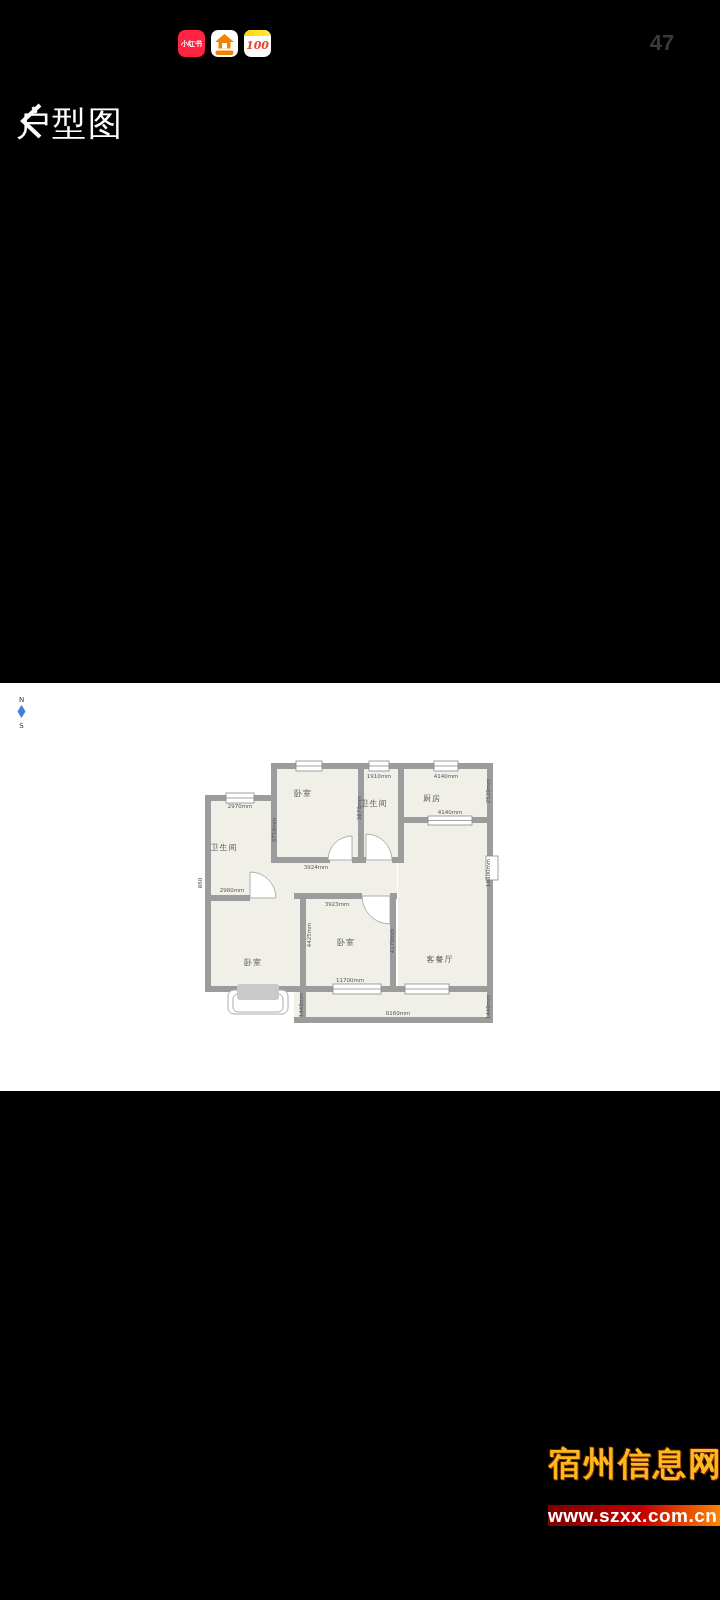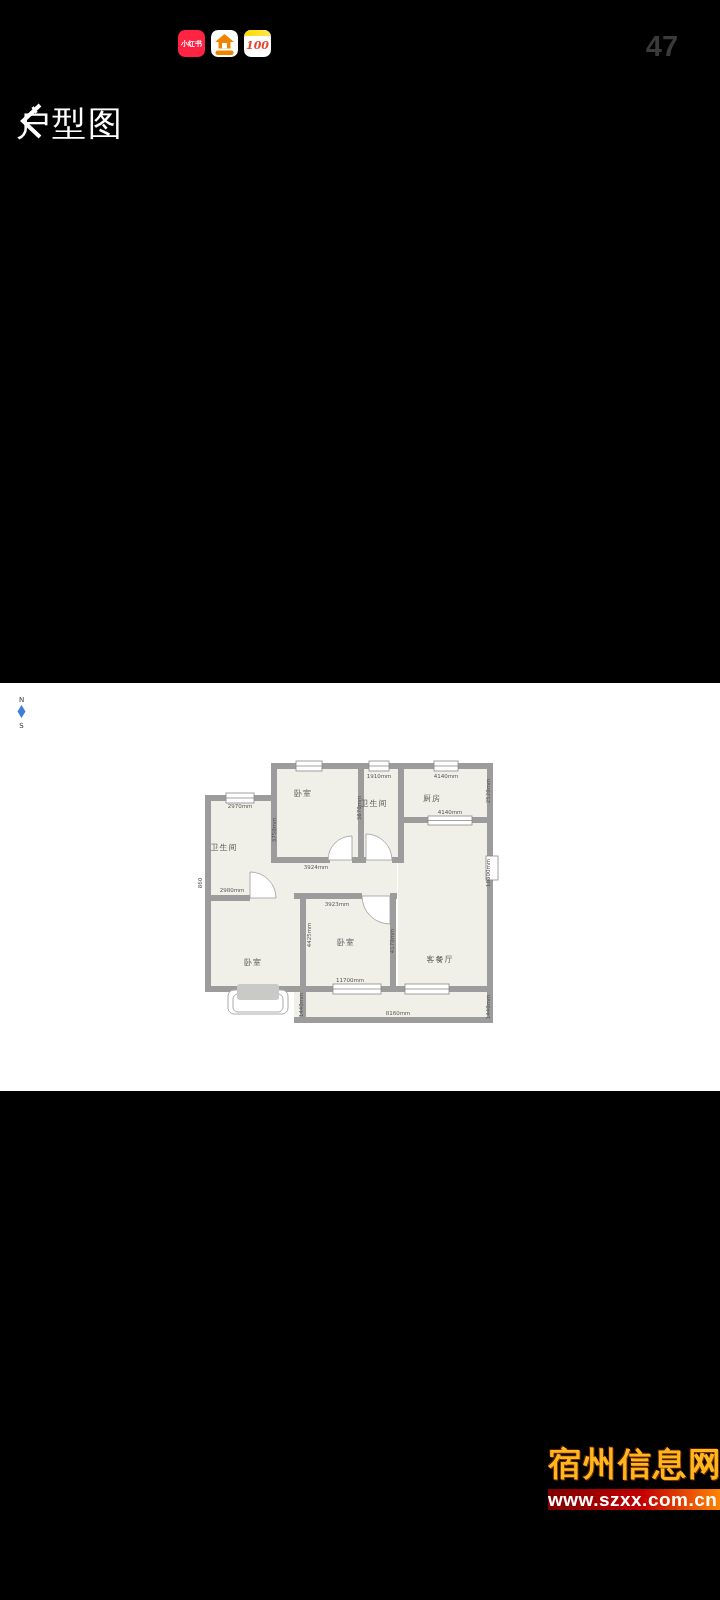--- a/index.html
+++ b/index.html
@@ -12,38 +12,38 @@
             justify-content:center;overflow:hidden;position:relative;}
   .app-icon.xhs{background:#ff2442;}
   .app-icon.xhs span{color:#fff;font-size:7px;font-weight:bold;letter-spacing:0;}
   .app-icon.house{background:#fff;}
   .app-icon.hundred{background:#fff;flex-direction:column;}
   .hundred-strip{position:absolute;top:0;left:0;width:100%;height:6px;
                  background:linear-gradient(90deg,#ffd900,#ffe84d);}
   .app-icon.hundred span{color:#e8442e;font-size:11px;font-weight:bold;font-style:italic;
                          margin-top:4px;font-family:"DejaVu Serif",serif;}
   .badge{position:absolute;left:632px;top:30px;width:60px;text-align:center;
-         color:#3a3a3a;font-size:29px;font-weight:bold;}
+         color:#3a3a3a;font-size:22px;font-weight:bold;}
   
   .header{position:absolute;top:95px;left:0;width:720px;height:62px;}
   .back{position:absolute;left:16px;top:4px;cursor:pointer;}
   .title{position:absolute;left:0;top:6px;width:720px;color:#fff;
          font-size:34px;font-weight:500;letter-spacing:2px;margin-left:16px;}
   
   .content{position:absolute;top:683px;left:0;width:720px;height:408px;background:#fff;}
   .content svg{display:block;}
   .room{font:8px "DejaVu Sans",sans-serif;fill:#555;text-anchor:middle;letter-spacing:1px;}
   .dim{font:5.5px "DejaVu Sans",sans-serif;fill:#555;text-anchor:middle;}
   .cmp{font:7px "DejaVu Sans",sans-serif;fill:#333;text-anchor:middle;}
   
   .watermark{position:absolute;top:1442px;right:0;width:172px;overflow:hidden;}
   .wm-name{color:#ffb81c;font-size:33px;font-weight:bold;letter-spacing:2px;
            font-family:"DejaVu Serif",serif;white-space:nowrap;
            text-shadow:1px 1px 0 #7a2d00,-1px -1px 0 #5a1c00;}
-  .wm-url{margin-top:2px;height:21px;line-height:21px;padding-left:0;white-space:nowrap;
+  .wm-url{margin-top:18px;height:21px;line-height:21px;padding-left:0;white-space:nowrap;
           background:linear-gradient(90deg,#7e0000,#c40000 55%,#ff8400);
           color:#fff;font-size:19px;font-weight:bold;letter-spacing:.5px;}
 </style>
 </head>
 <body>
 
 <div class="screen">
 
   <div class="status-bar">
     <div class="notif-icons">

